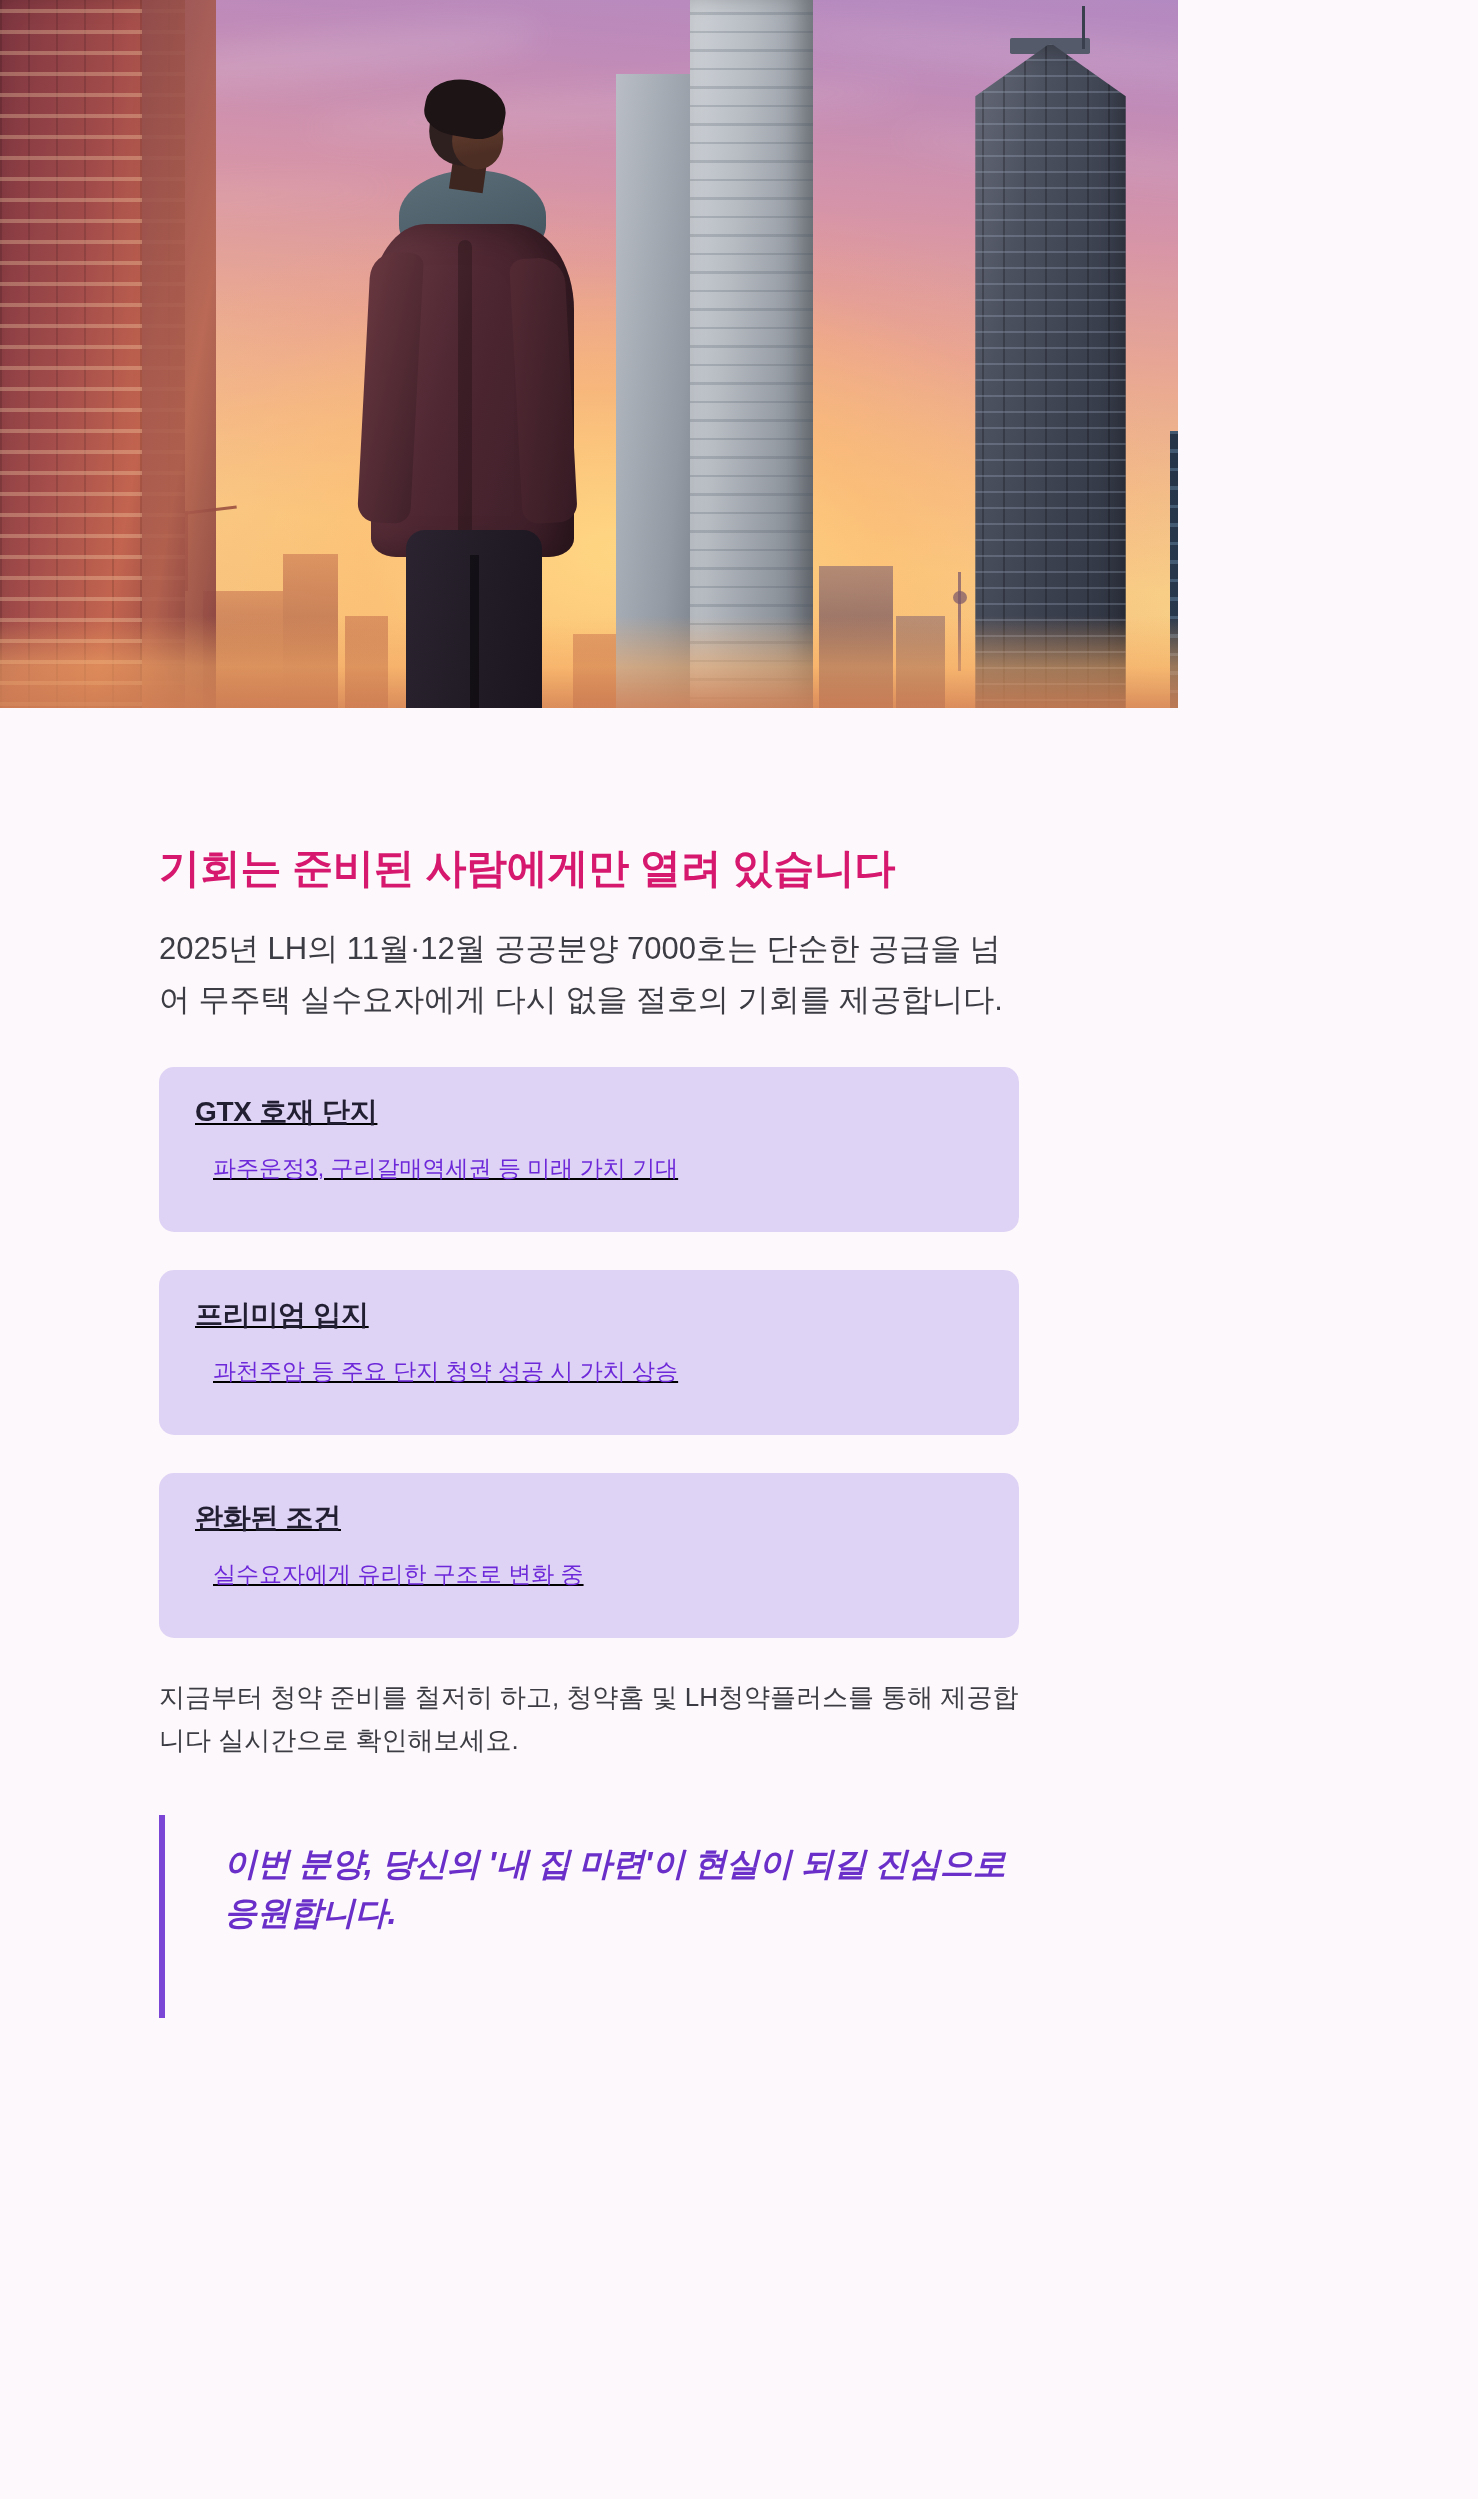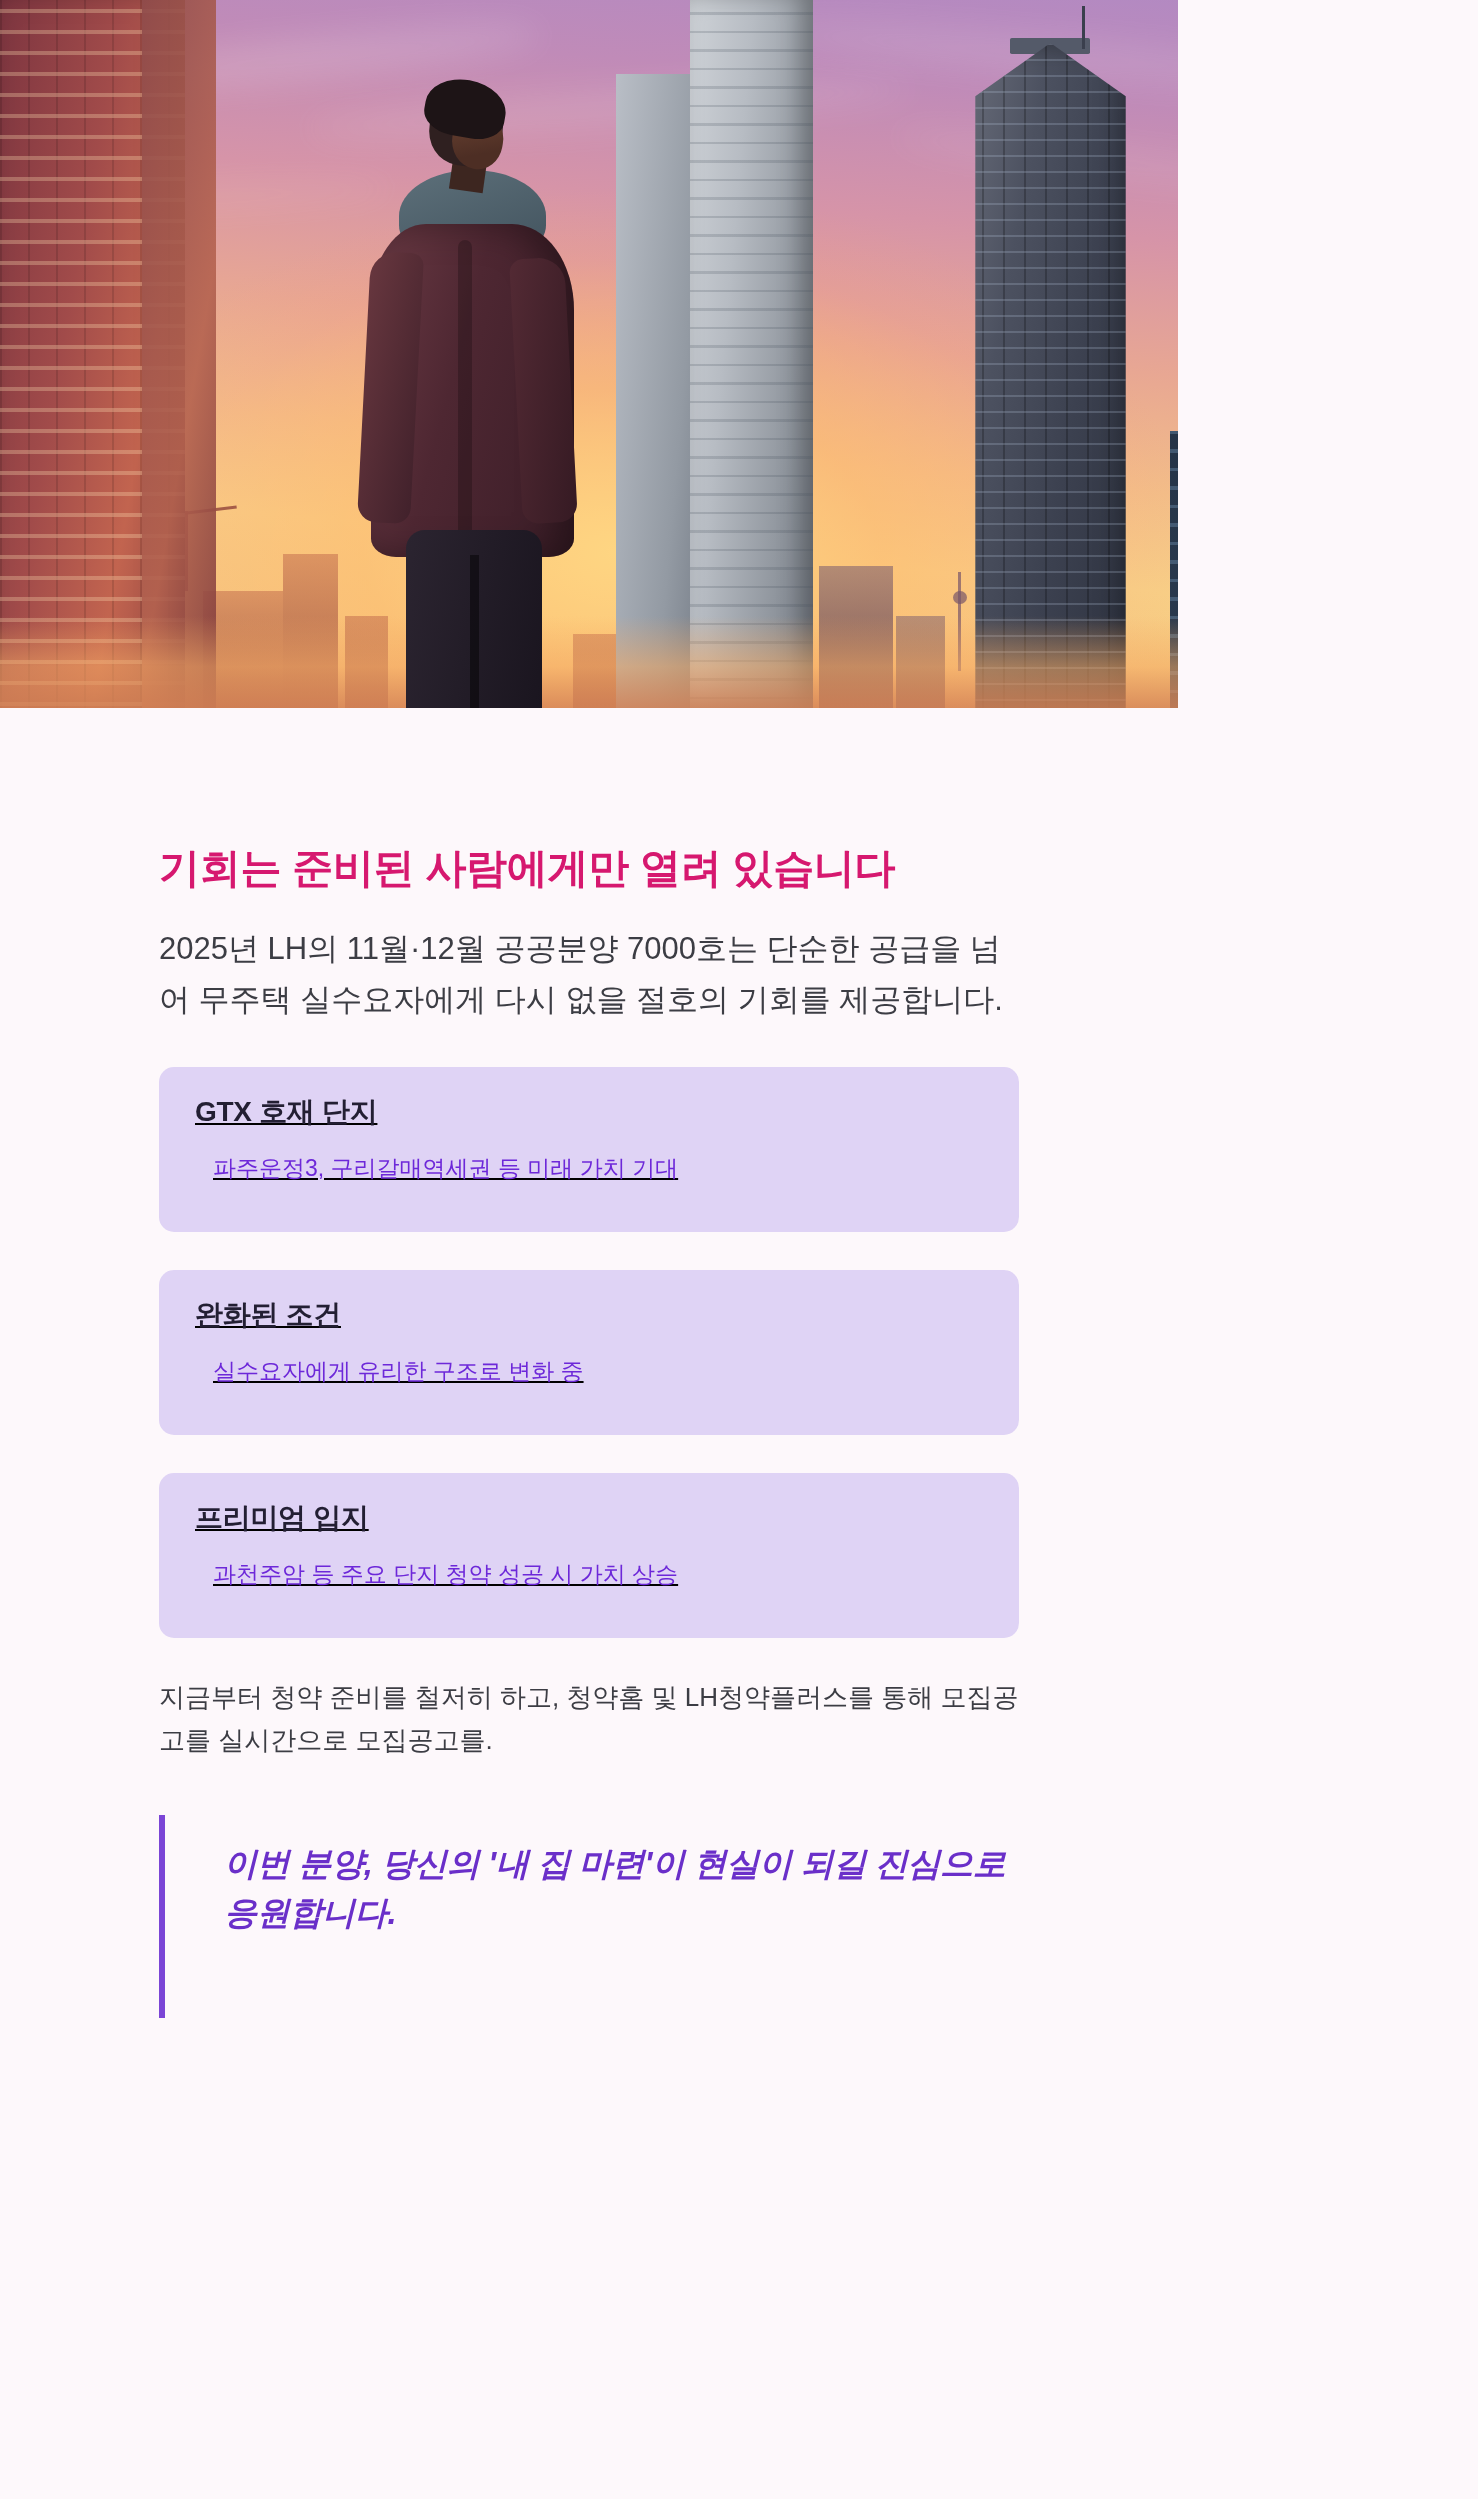--- a/index.html
+++ b/index.html
@@ -356,32 +356,32 @@
     <p class="lede">2025년 LH의 11월·12월 공공분양 7000호는 단순한 공급을 넘어 무주택 실수요자에게 다시 없을 절호의 기회를 제공합니다.</p>
 
     <div class="cards">
 
       <div class="card">
         <div class="card-title">GTX 호재 단지</div>
         <p class="card-desc">파주운정3, 구리갈매역세권 등 미래 가치 기대</p>
       </div>
 
       <div class="card">
+        <div class="card-title">프리미엄 입지</div>
+        <p class="card-desc">과천주암 등 주요 단지 청약 성공 시 가치 상승</p>
+      </div>
+
+      <div class="card">
         <div class="card-title">완화된 조건</div>
         <p class="card-desc">실수요자에게 유리한 구조로 변화 중</p>
       </div>
 
-      <div class="card">
-        <div class="card-title">프리미엄 입지</div>
-        <p class="card-desc">과천주암 등 주요 단지 청약 성공 시 가치 상승</p>
-      </div>
-
     </div>
 
-    <p class="outro">지금부터 청약 준비를 철저히 하고, 청약홈 및 LH청약플러스를 통해 모집공고를 실시간으로 모집공고를.</p>
+    <p class="outro">지금부터 청약 준비를 철저히 하고, 청약홈 및 LH청약플러스를 통해 제공합니다 실시간으로 확인해보세요.</p>
 
     <blockquote class="quote">
       <p class="quote-text">이번 분양, 당신의 '내 집 마련'이 현실이 되길 진심으로 응원합니다.</p>
     </blockquote>
 
   </div>
 </div>
 
 
 </body></html>

